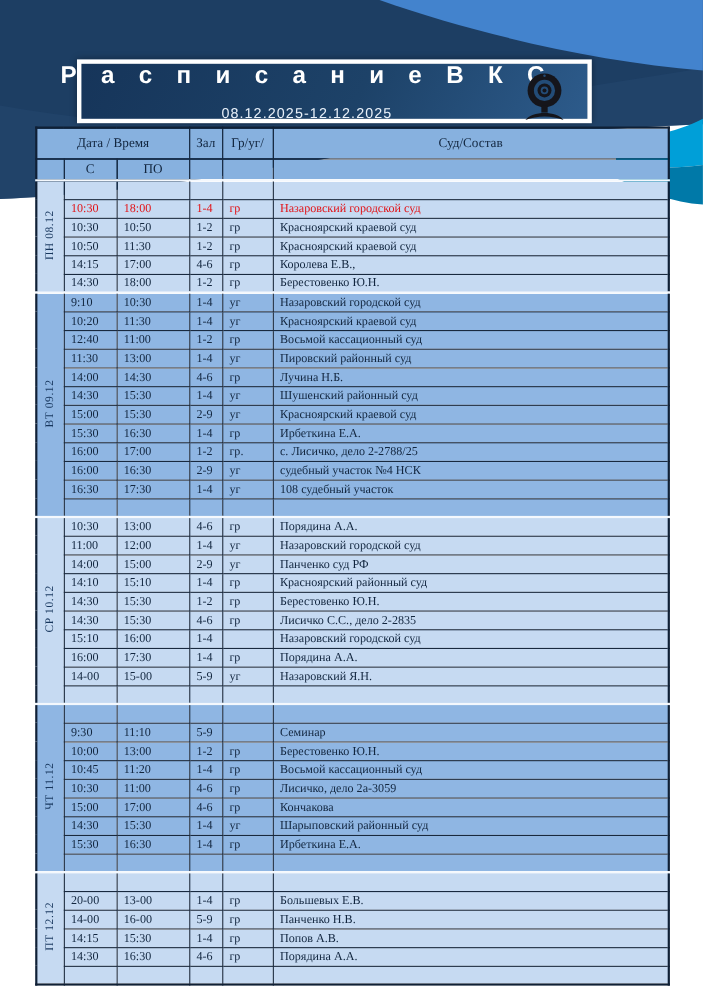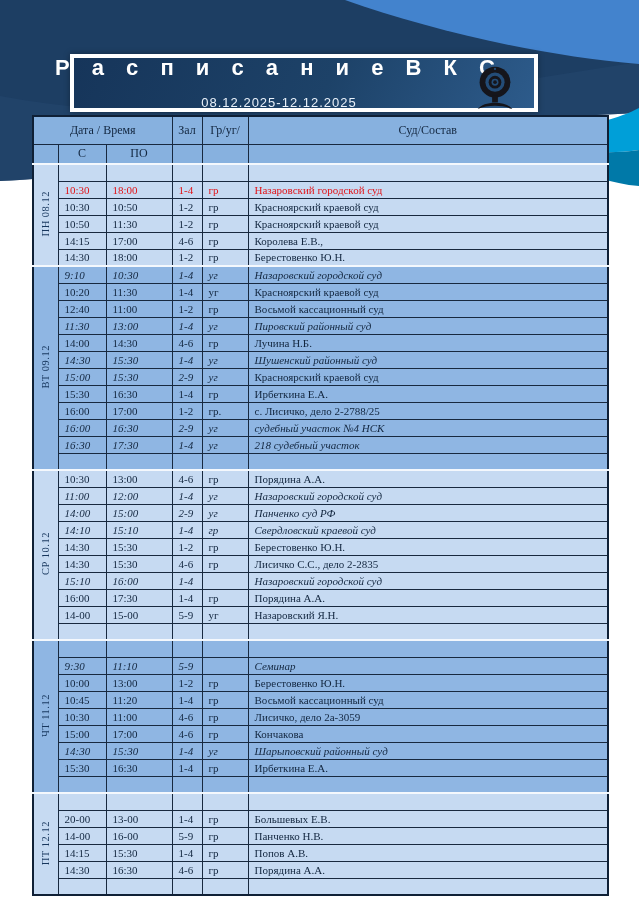--- a/index.html
+++ b/index.html
@@ -55,21 +55,21 @@
   tr.empty-row td{height:14px;}
   td.c-hall{text-align:center;padding:0;}
   td.c-from,td.c-to{padding-left:9px;}
   td.c-court{padding-left:6px;}
   th.day-cell{text-align:center;padding:0;vertical-align:middle;}
   th.day-cell span{
     display:inline-block;writing-mode:vertical-rl;transform:rotate(180deg);
     font-size:10.5px;letter-spacing:.5px;color:#17365d;white-space:nowrap;
   }
   .s-bold{font-weight:bold;}
-  .s-italic{font-style:italic;}
+  .s-italic{}
   .s-red{color:var(--accent-red,#e21418);font-weight:bold;}
 </style>
 </head>
 <body style="--accent-red: #e21418; --row-light: #c6daf2; --row-dark: #8fb6e3; --header-bg: #87b1df; --navy: #1d3e63; --blue-mid: #4383cd; --teal-bright: #009fd8; --teal-dark: #0079a8; --text: #12263f; --icon-dark: #15151b;">
 
 <svg id="bg-decor" viewBox="0 0 639 899" xmlns="http://www.w3.org/2000/svg" aria-hidden="true">
 
   <path d="M0,0 H639 V113 C520,118 380,128 250,152 C140,171 60,178 0,181 Z" fill="#1d3e63"></path>
 
   <path d="M0,96 C120,118 260,120 400,100 L639,62 L639,113 C520,118 380,128 250,152 C140,171 60,178 0,181 Z" fill="#24476f" opacity="0.55"></path>
@@ -236,21 +236,21 @@
           <td class="c-to s-italic">16:30</td>
           <td class="c-hall s-italic">2-9</td>
           <td class="c-type s-italic">уг</td>
           <td class="c-court s-italic">судебный участок №4 НСК</td>
         </tr>
         <tr>
           <td class="c-from s-italic">16:30</td>
           <td class="c-to s-italic">17:30</td>
           <td class="c-hall s-italic">1-4</td>
           <td class="c-type s-italic">уг</td>
-          <td class="c-court s-italic">218  судебный участок</td>
+          <td class="c-court s-italic">108  судебный участок</td>
         </tr>
         <tr class="empty-row">
           <td class="c-from"></td>
           <td class="c-to"></td>
           <td class="c-hall"></td>
           <td class="c-type"></td>
           <td class="c-court"></td>
         </tr>
       </tbody>
       <tbody class="day-block shade-light">
@@ -274,21 +274,21 @@
           <td class="c-to s-bold s-italic">15:00</td>
           <td class="c-hall s-bold s-italic">2-9</td>
           <td class="c-type s-bold s-italic">уг</td>
           <td class="c-court s-bold s-italic">Панченко суд РФ</td>
         </tr>
         <tr>
           <td class="c-from s-italic">14:10</td>
           <td class="c-to s-italic">15:10</td>
           <td class="c-hall s-italic">1-4</td>
           <td class="c-type s-italic">гр</td>
-          <td class="c-court s-italic">Свердловский  краевой суд</td>
+          <td class="c-court s-italic">Красноярский  районный суд</td>
         </tr>
         <tr>
           <td class="c-from">14:30</td>
           <td class="c-to">15:30</td>
           <td class="c-hall">1-2</td>
           <td class="c-type">гр</td>
           <td class="c-court">Берестовенко  Ю.Н.</td>
         </tr>
         <tr>
           <td class="c-from">14:30</td>

